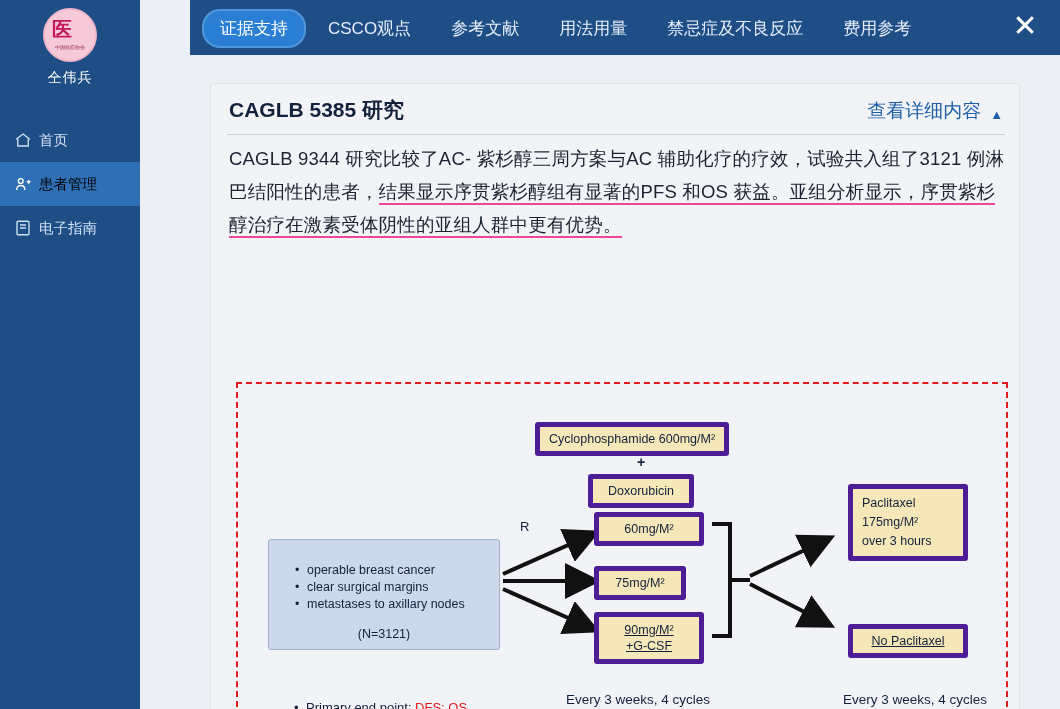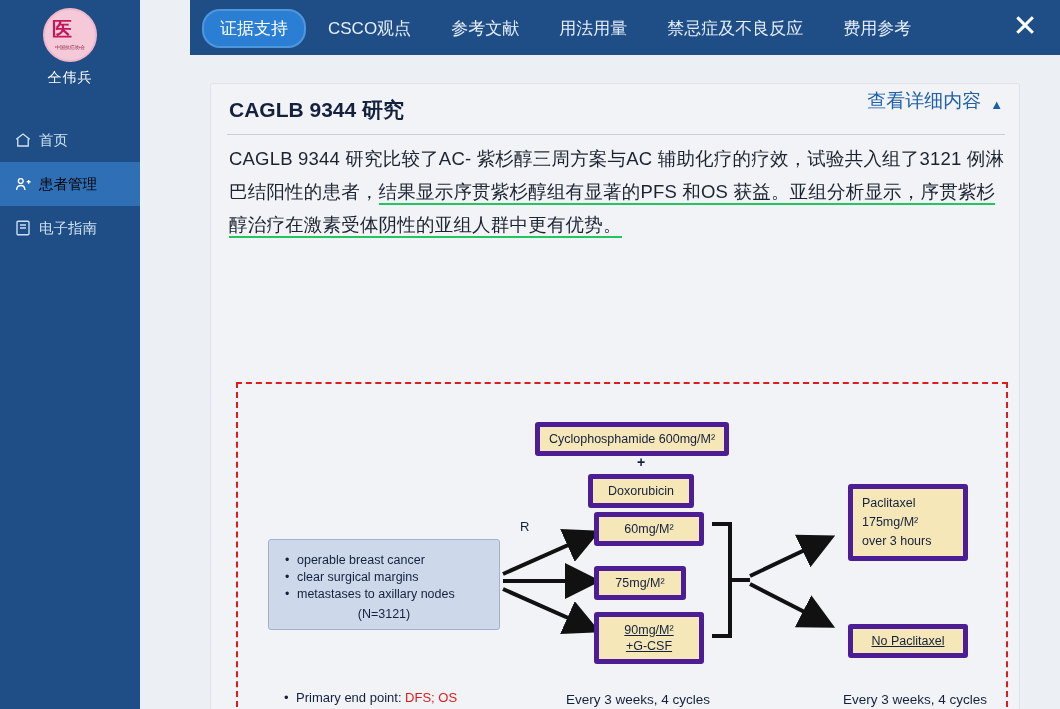--- a/index.html
+++ b/index.html
@@ -202,21 +202,21 @@
   }
   .study-title {
     position: absolute;
     left: 18px; top: 12px;
     font-size: 21px;
     font-weight: bold;
     color: #14213d;
   }
   .detail-toggle {
     position: absolute;
-    right: 16px; top: 4px;
+    right: 16px; top: 14px;
     font-size: 19px;
     color: #1f5fa8;
     display: flex;
     align-items: flex-end;
   }
   .detail-toggle .caret {
     margin-left: 9px;
     font-size: 13px;
     line-height: 19px;
   }
@@ -230,21 +230,21 @@
   .body-text {
     position: absolute;
     left: 18px; top: 58px;
     width: 780px;
     font-size: 18.5px;
     line-height: 33px;
     color: #1b2330;
     letter-spacing: 0.2px;
   }
   .uline {
-    border-bottom: 2px solid #22c55e;
+    border-bottom: 2px solid #ec4899;
     padding-bottom: 1px;
   }
 
   
   .diagram {
     position: absolute;
     left: 25px; top: 298px;
     width: 772px;
     height: 355px;
     border: 2px dashed #e01b1b;
@@ -274,21 +274,21 @@
     font-size: 14px;
     color: #14213d;
     font-weight: bold;
   }
   .rlabel {
     position: absolute;
     font-size: 13px;
     color: #14213d;
   }
   .bullets {
-    margin: 4px;
+    margin: 14px;
     padding-left: 14px;
     list-style: none;
   }
   .bullets li {
     position: relative;
     font-size: 12.5px;
     line-height: 17px;
     color: #14213d;
     white-space: nowrap;
   }
@@ -383,21 +383,21 @@
         <div class="tab">用法用量</div>
         <div class="tab">禁忌症及不良反应</div>
         <div class="tab">费用参考</div>
       </div>
       <div class="close-x">✕</div>
     </div>
 
     <div class="modal-body">
       <div class="content-card">
 
-        <div class="study-title">CAGLB 9344 研究</div>
+        <div class="study-title">CAGLB 5385 研究</div>
         <div class="detail-toggle">
           <span>查看详细内容</span>
           <span class="caret">▲</span>
         </div>
         <div class="divider"></div>
 
         <div class="body-text">
           <span>CAGLB 9344 研究比较了AC- 紫杉醇三周方案与AC 辅助化疗的疗效，试验共入组了3121 例淋巴结阳性的患者，</span><span class="uline">结果显示序贯紫杉醇组有显著的PFS 和OS 获益。</span><span class="uline">亚组分析显示，序贯紫杉醇治疗在激素受体阴性的亚组人群中更有优势。</span>
         </div>
 

